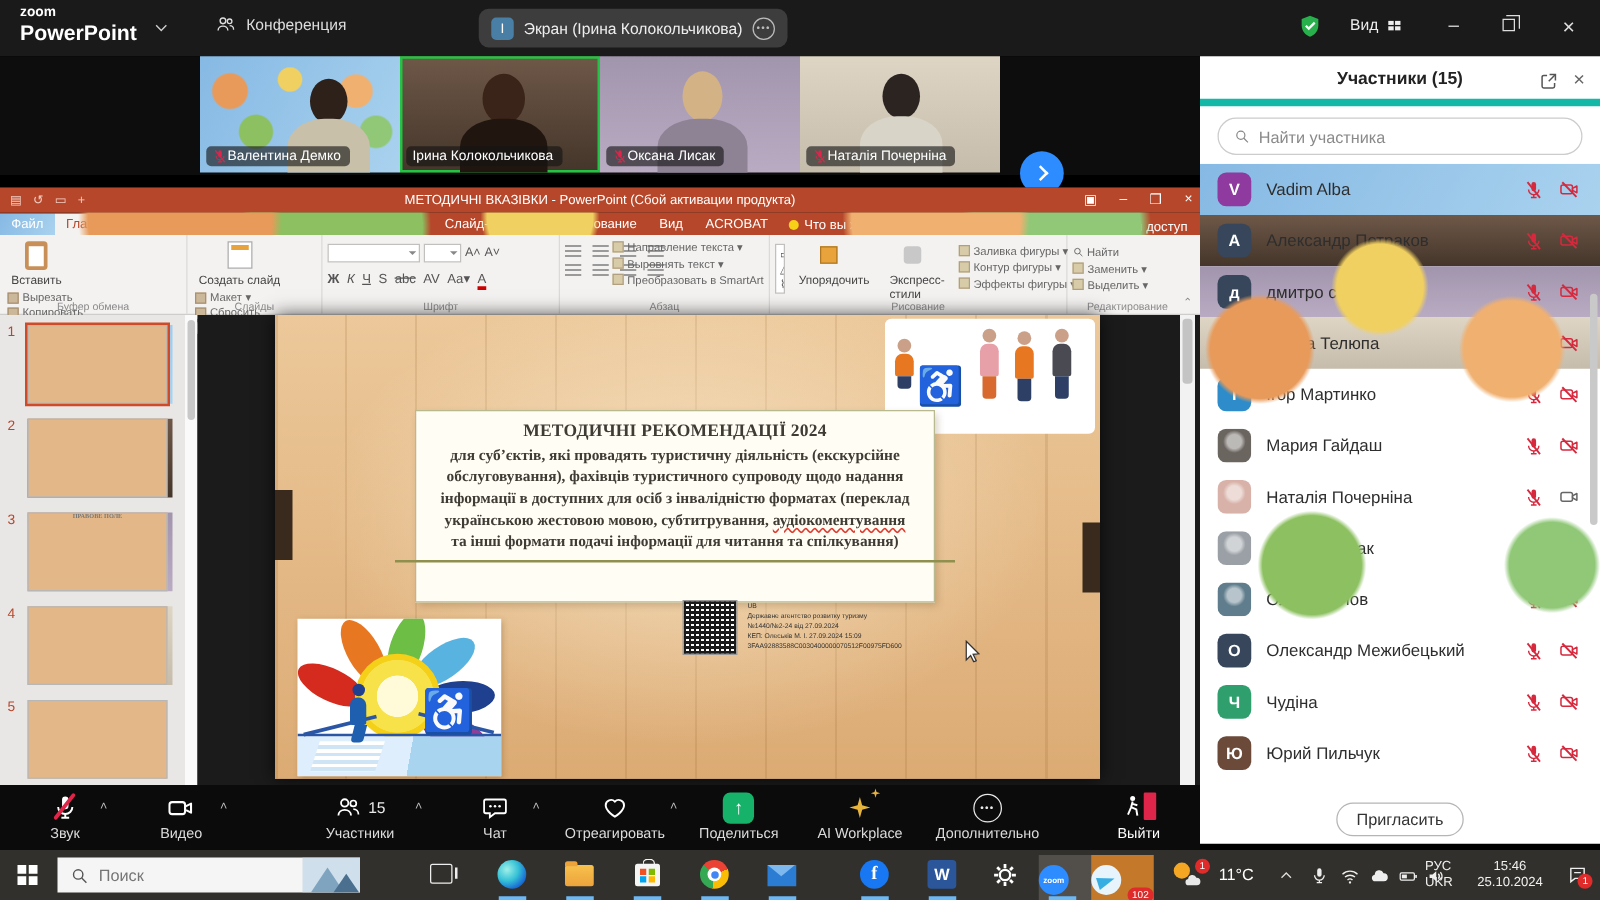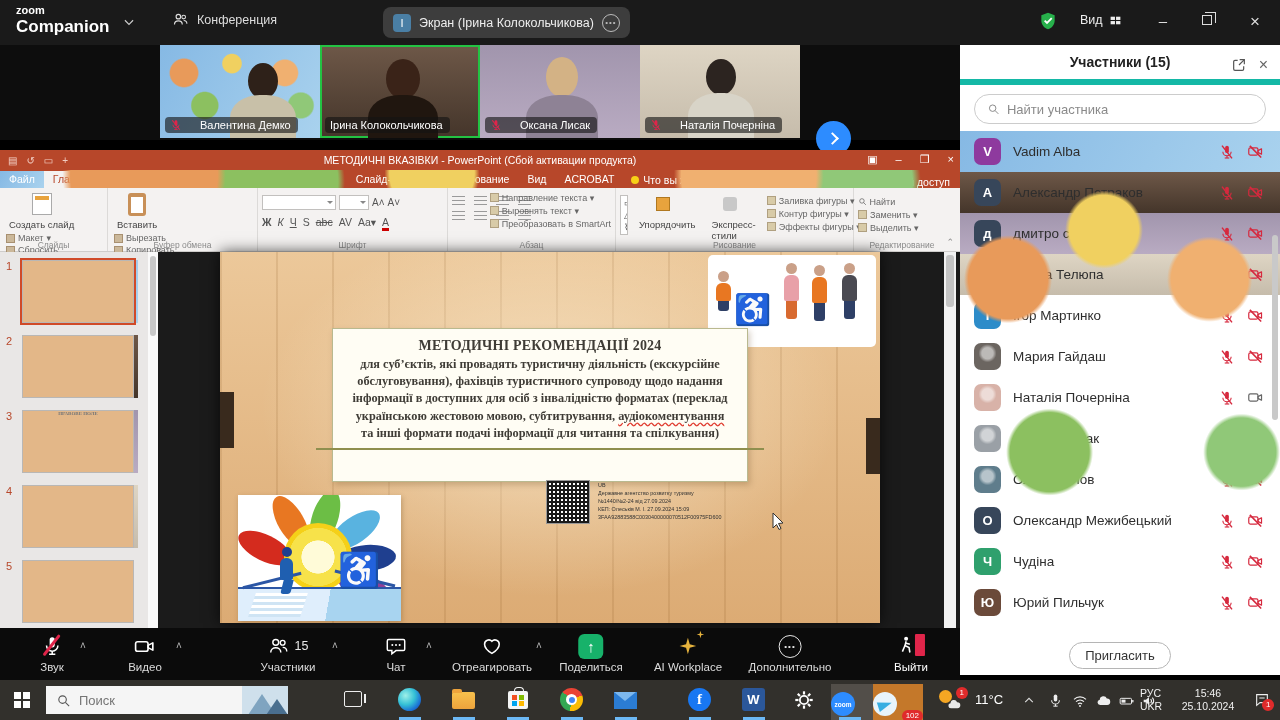--- a/index.html
+++ b/index.html
@@ -47,21 +47,21 @@
   .t1 { background:linear-gradient(#6e5848,#44352a); }
   .t1 .head { left:66px; top:14px; width:34px; height:40px; background:#3a2318; }
   .t1 .torso { left:48px; top:50px; width:70px; height:50px; background:#20160f; }
   .t2 { background:linear-gradient(#a195ad,#b9abc2); }
   .t2 .head { left:66px; top:12px; width:32px; height:40px; background:#d3b285; }
   .t2 .torso { left:46px; top:50px; width:72px; height:50px; background:#8e8295; }
   .t3 { background:linear-gradient(#ded5c4,#c6bcab); }
   .t3 .head { left:66px; top:14px; width:30px; height:36px; background:#2c2420; }
   .t3 .torso { left:48px; top:48px; width:66px; height:50px; background:#d8d4c8; }
   .name-pill { position:absolute; left:5px; bottom:5px; background:rgba(20,20,20,.62); border-radius:4px;
-               display:flex; align-items:center; gap:18px; padding:2px 7px 2px 5px; color:#fff; font-size:11px; white-space:nowrap; max-width:150px; }
+               display:flex; align-items:center; gap:0; padding:2px 7px 2px 5px; color:#fff; font-size:11px; white-space:nowrap; max-width:150px; }
   .name-pill .mic-off { color:#e0254a; }
   .next-btn { position:absolute; left:816px; top:76px; width:35px; height:35px; border-radius:50%; background:#2d8cff;
               display:flex; align-items:center; justify-content:center; }
   .next-btn .c { width:9px; height:9px; border-top:2.5px solid #fff; border-right:2.5px solid #fff; transform:rotate(45deg); margin-left:-3px; }
 
   
   #ppt { position:absolute; left:0; top:150px; width:960px; height:478px; background:#1b1b1b; }
   .ppt-title { position:absolute; left:0; top:0; width:100%; height:20px; background:#b7472a; color:#fff;
                font-size:10.5px; display:flex; align-items:center; }
   .qat { display:flex; gap:9px; margin-left:8px; color:#f2cdc2; font-size:10px; align-items:center; }
@@ -364,21 +364,21 @@
         <path d="M1 1l10 10-4.5.5 2.5 5-2 1-2.5-5L1 16z" fill="#fff" stroke="#333" stroke-width="1"></path>
       </symbol>
   </defs>
 </svg>
 
 <div id="screen">
 
   <div id="topbar">
     <div class="zlogo">
       <div class="l1">zoom</div>
-      <div class="l2">Companion</div>
+      <div class="l2">PowerPoint</div>
     </div>
     <svg class="top-chev" width="14" height="14">
         <use href="#s-chevd" style="color:#ccc"></use>
       </svg>
     <div class="meeting-tab">
       <svg width="17" height="17" style="color:#ddd">
           <use href="#s-people"></use>
         </svg>
       <span>Конференция</span>
     </div>
@@ -496,37 +496,20 @@
         <span class="bulb"></span>
         <span>Что вы хотите сделать?</span>
       </div>
       <div class="rightside">
         <span>Вход</span>
         <span>Общий доступ</span>
       </div>
     </div>
 
     <div class="ribbon">
-      <div class="rgroup" style="width:108px">
-        <div class="bigbtn">
-          <div class="bicon">
-              <div class="slide-ic"></div>
-            </div>
-          <span>Создать слайд</span>
-        </div>
-        <div class="smallcol">
-          <div class="sbtn"><span class="mini"></span><span>Макет</span> ▾</div>
-          <div class="sbtn">
-              <span class="mini"></span>
-              <span>Сбросить</span>
-            </div>
-          <div class="sbtn"><span class="mini"></span><span>Раздел</span> ▾</div>
-        </div>
-        <div class="glabel">Слайды</div>
-      </div>
       <div class="rgroup" style="width:150px">
         <div class="bigbtn">
           <div class="bicon">
               <div class="paste-ic"></div>
             </div>
           <span>Вставить</span>
         </div>
         <div class="smallcol">
           <div class="sbtn">
               <span class="mini"></span>
@@ -535,20 +518,37 @@
           <div class="sbtn">
               <span class="mini"></span>
               <span>Копировать</span>
             </div>
           <div class="sbtn">
               <span class="mini"></span>
               <span>Формат по образцу</span>
             </div>
         </div>
         <div class="glabel">Буфер обмена</div>
+      </div>
+      <div class="rgroup" style="width:108px">
+        <div class="bigbtn">
+          <div class="bicon">
+              <div class="slide-ic"></div>
+            </div>
+          <span>Создать слайд</span>
+        </div>
+        <div class="smallcol">
+          <div class="sbtn"><span class="mini"></span><span>Макет</span> ▾</div>
+          <div class="sbtn">
+              <span class="mini"></span>
+              <span>Сбросить</span>
+            </div>
+          <div class="sbtn"><span class="mini"></span><span>Раздел</span> ▾</div>
+        </div>
+        <div class="glabel">Слайды</div>
       </div>
       <div class="rgroup" style="width:190px">
         <div class="fontrow" style="margin-top:3px">
           <div class="fbox"></div>
           <div class="fbox sz"></div>
           <span style="font-size:10px;color:#555">A˄</span>
           <span style="font-size:10px;color:#555">A˅</span>
         </div>
         <div class="glyphrow">
           <span class="b">Ж</span>

